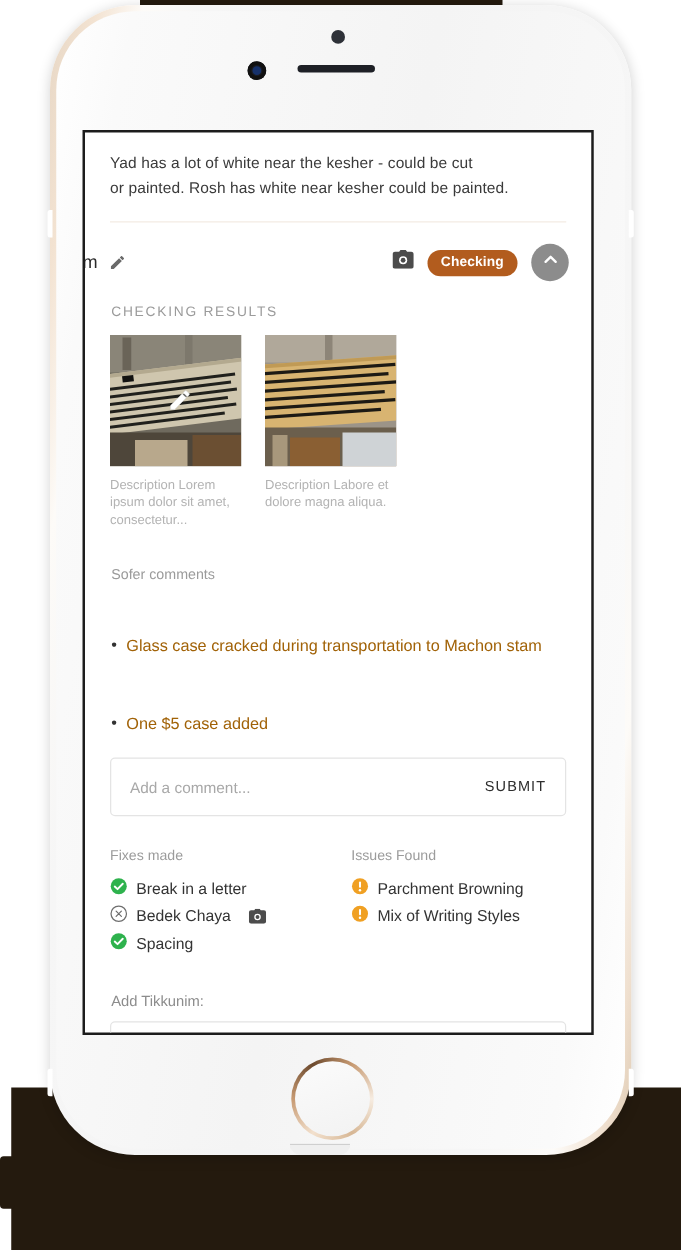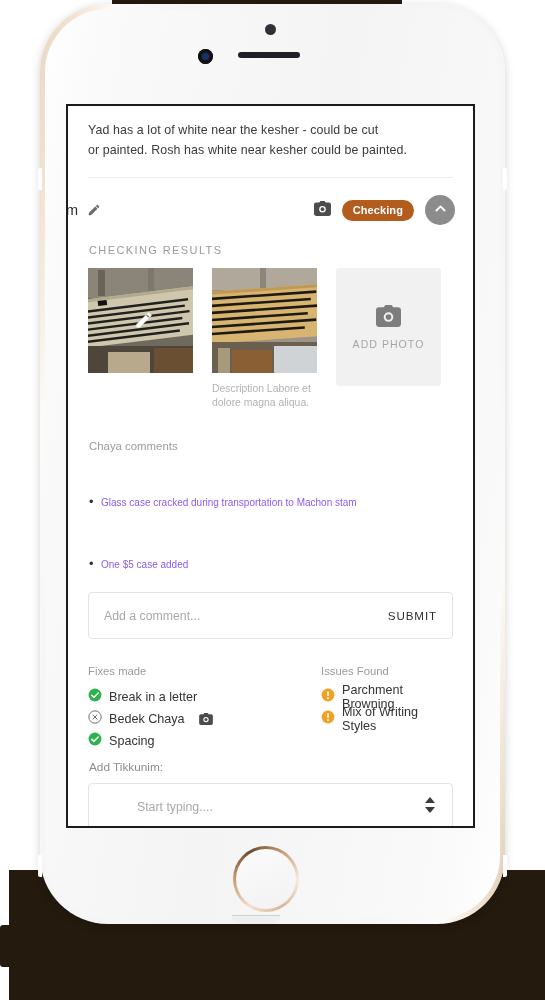--- a/index.html
+++ b/index.html
@@ -118,41 +118,41 @@
   }
   .addphoto {
     width:105px;height:118px;background:#f1f1f1;border-radius:3px;
     display:flex;flex-direction:column;align-items:center;justify-content:center;gap:9px;
   }
   .addphoto span{font-size:10.6px;letter-spacing:1px;color:#a6a6a6;}
 
   .sub-label{font-size:11.4px;color:#9b9b9b;margin:0 0 8px 1px;}
   .comment-list{list-style:none;margin:0 0 16px 0;}
   .comment-list li{
-    font-size:10px;color:#8b5cf6;line-height:23px;padding-left:13px;position:relative;margin-top:39px;
+    font-size:13px;color:#a16207;line-height:23px;padding-left:13px;position:relative;margin-top:39px;
   }
   .comment-list li::before{
     content:"•";position:absolute;left:1px;top:-1px;color:#333;font-size:13px;
   }
 
   .comment-box{
     border:1px solid #e4e4e4;border-radius:4px;height:47px;
     display:flex;align-items:center;padding:0 15px;margin-bottom:26px;
   }
   .comment-box input{
     border:0;outline:0;flex:1;font-size:12.3px;color:#c2410c;
     font-family:"Liberation Sans",sans-serif;background:transparent;
   }
   .comment-box input::placeholder{color:#a8a8a8;}
   .submit-btn{
     font-size:11.6px;letter-spacing:.9px;color:#2d2d2d;background:none;border:0;
     font-family:Liberation Sans, sans-serif;cursor:pointer;
   }
 
-  .two-col{display:flex;margin-bottom:8px;gap:40px;}
+  .two-col{display:flex;margin-bottom:28px;}
   .col-fixes{width:193px;}
   .col-issues{flex:1;}
   .col-head{font-size:11.3px;color:#9b9b9b;margin-bottom:9px;}
   .row-item{display:flex;align-items:center;gap:7px;height:22px;}
   .row-item .txt{font-size:12.6px;color:#333;}
   .mini-cam{margin-left:7px;display:inline-flex;}
 
   .tikkun-label{font-size:11.8px;color:#8c8c8c;margin:0 0 9px 1px;}
   .tikkun-box{
     border:1px solid #e4e4e4;border-radius:4px;height:47px;
@@ -251,20 +251,21 @@
               <rect x="0" y="78" width="105" height="27" fill="#4e463a"></rect>
               <rect x="20" y="84" width="42" height="21" fill="#b8a88c"></rect>
               <rect x="66" y="80" width="39" height="25" fill="#6b4f32"></rect>
             </svg>
             <span class="pen-overlay">
               <svg width="20" height="20" viewBox="0 0 24 24">
                 <path d="M3 17.2V21h3.8L18 9.8l-3.8-3.8L3 17.2zM20.7 7.1c.4-.4.4-1 0-1.4l-2.4-2.4c-.4-.4-1-.4-1.4 0l-1.8 1.8 3.8 3.8 1.8-1.8z" fill="#ffffff" stroke="#d8d8d8" stroke-width=".6"></path>
               </svg>
             </span>
           </div>
+          <div class="thumb-cap">Description Lorem ipsum dolor sit amet, consectetur...</div>
         </div>
 
         <div class="thumb-col">
           <div class="thumb">
             <svg width="105" height="105" viewBox="0 0 105 105" style="display:block">
               <rect width="105" height="105" fill="#9c9488"></rect>
               <rect x="0" y="0" width="105" height="22" fill="#b0a89a"></rect>
               <rect x="48" y="0" width="6" height="20" fill="#8d8578"></rect>
               <g transform="rotate(-4 52 50)">
                 <rect x="-10" y="20" width="125" height="52" fill="#d8b471"></rect>
@@ -280,35 +281,25 @@
               </g>
               <rect x="0" y="74" width="105" height="31" fill="#6b5f4d"></rect>
               <rect x="6" y="80" width="12" height="25" fill="#a8987c"></rect>
               <rect x="20" y="82" width="40" height="23" fill="#8a5f33"></rect>
               <rect x="62" y="78" width="43" height="27" fill="#cfd3d6"></rect>
             </svg>
           </div>
           <div class="thumb-cap">Description  Labore et dolore magna aliqua.</div>
         </div>
 
-        <div class="addphoto">
-          <span>
-            <svg width="25" height="22" viewBox="0 0 24 21">
-              <path d="M9 0 7.5 2H3a3 3 0 0 0-3 3v13a3 3 0 0 0 3 3h18a3 3 0 0 0 3-3V5a3 3 0 0 0-3-3h-4.5L15 0H9z" fill="#7d7d7d"></path>
-              <circle cx="12" cy="11.5" r="4.6" fill="#f1f1f1"></circle>
-              <circle cx="12" cy="11.5" r="2.7" fill="#7d7d7d"></circle>
-            </svg>
-          </span>
-          <span>ADD PHOTO</span>
-        </div>
       </div>
 
       <div style="height:30px"></div>
 
-      <div class="sub-label">Chaya comments</div>
+      <div class="sub-label">Sofer comments</div>
       <ul class="comment-list">
         <li>Glass case cracked during transportation to Machon stam</li>
         <li>One $5 case  added</li>
       </ul>
 
       <div class="comment-box">
         <input value="" placeholder="Add a comment..." style="">
         <button class="submit-btn">SUBMIT</button>
       </div>
 

